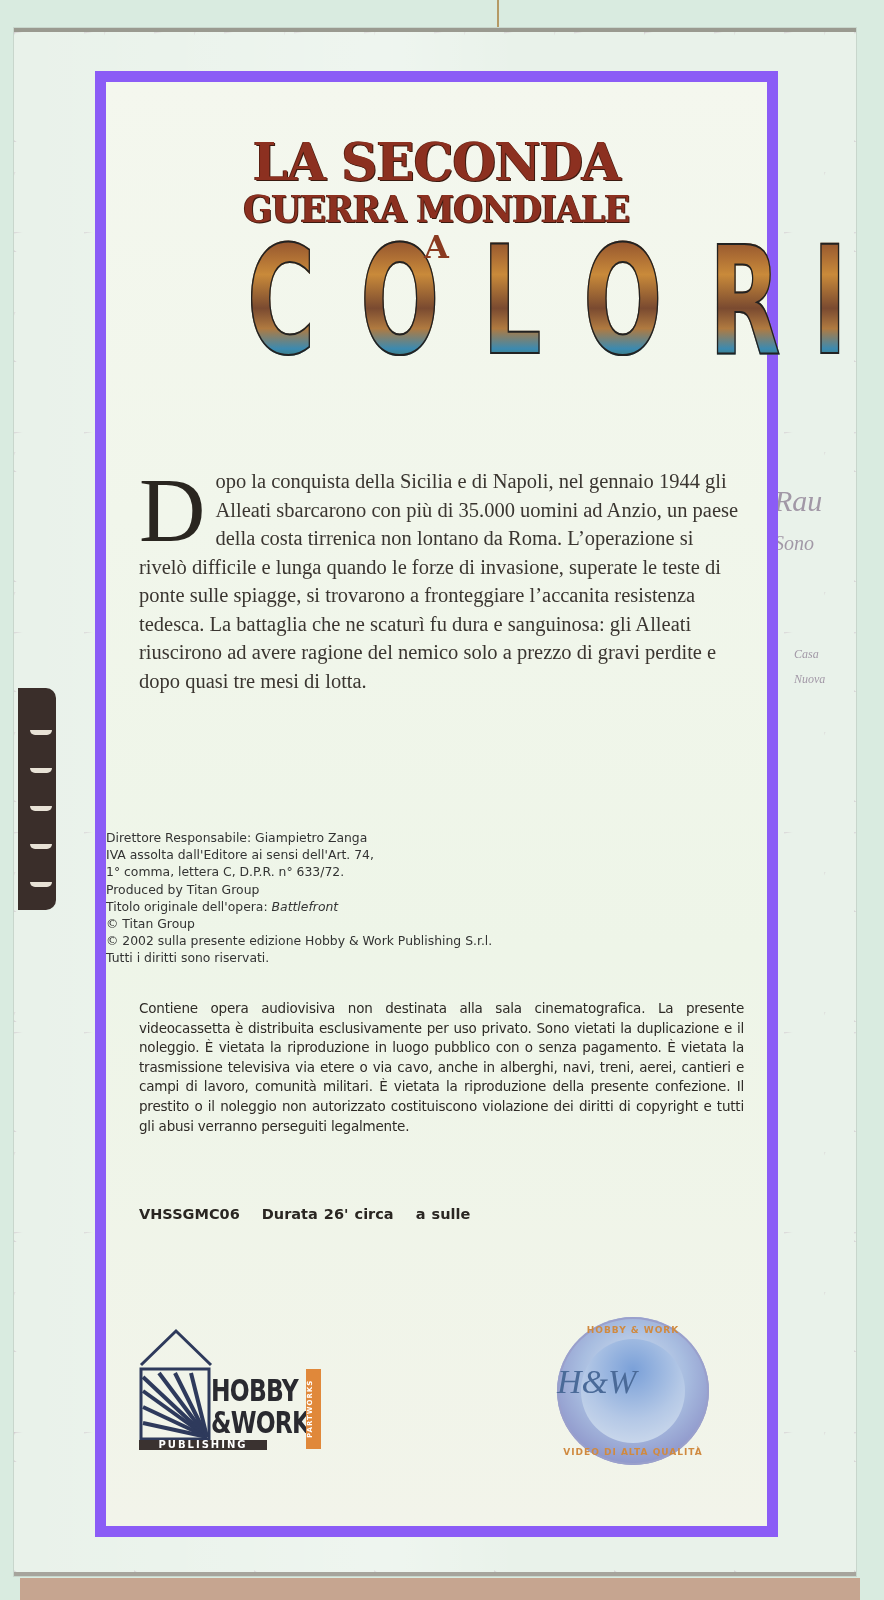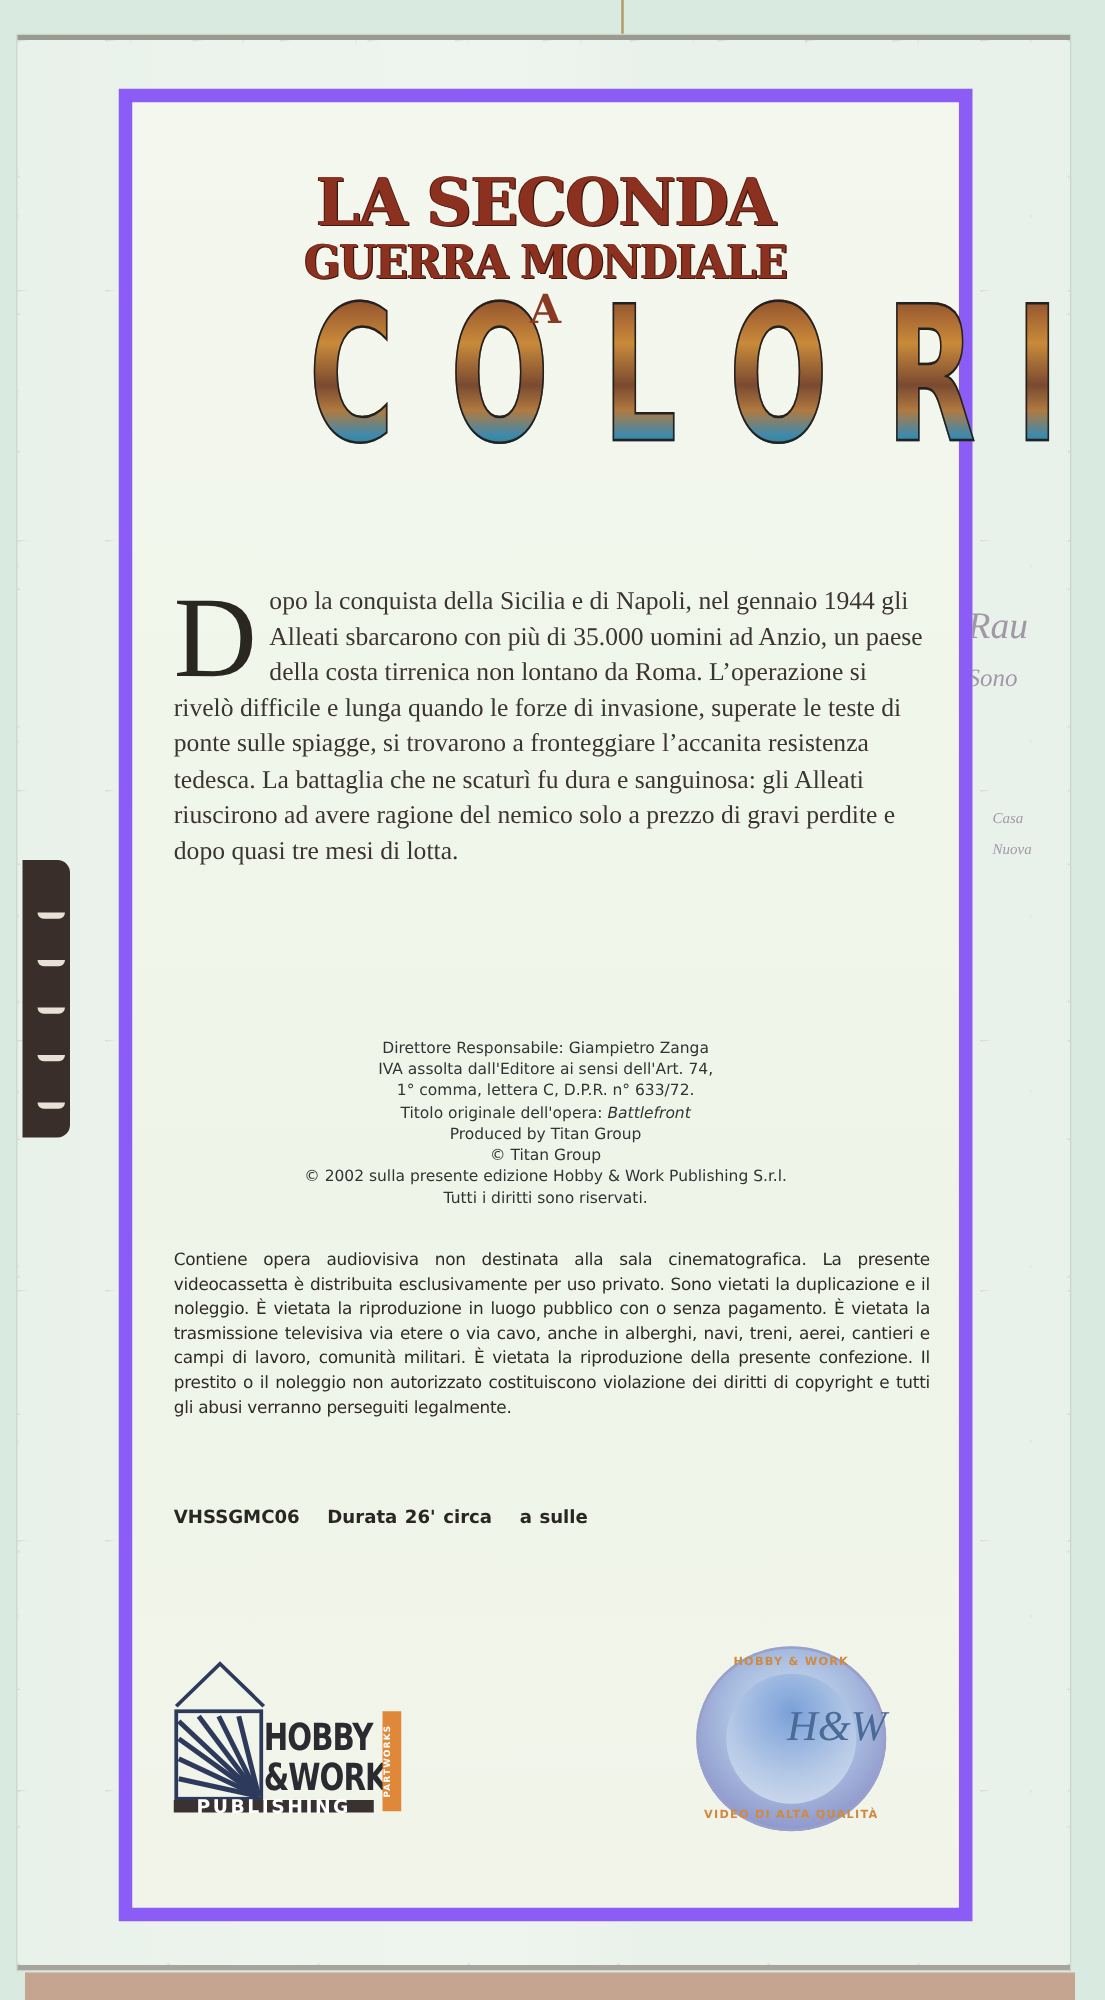--- a/index.html
+++ b/index.html
@@ -91,21 +91,21 @@
   .intro {
     position: absolute; left: 33px; top: 385px; width: 600px;
     font-family: "Liberation Serif", serif; font-size: 20.5px; line-height: 28.5px;
     color: #3a3530;
   }
   .dropcap {
     float: left; font-family: "Liberation Serif", serif;
     font-size: 92px; line-height: 74px; margin: 6px 10px 0 0; color: #2a2620;
   }
   .credits {
-    position: absolute; left: 0; right: 0; top: 747px; text-align: center;
+    position: absolute; left: 0; right: 0; top: 747px; 
     font-family: "DejaVu Sans", sans-serif; font-size: 12.4px; line-height: 17.2px;
     color: #333;
   }
   .credits .it { font-style: italic; }
   .legal {
     position: absolute; left: 33px; top: 917px; width: 605px;
     font-family: "DejaVu Sans", sans-serif; font-size: 13.5px; line-height: 19.6px;
     color: #2e2a26; text-align: justify; letter-spacing: -0.2px;
   }
   .code-line {
@@ -115,22 +115,22 @@
   }
   .code-line span { margin-right: 16px; margin-top: 22px; }
   
   .hw-logo { position: absolute; left: 33px; top: 1245px; width: 190px; height: 130px; }
   .hw-logo .word {
     position: absolute; left: 72px; font-family: "DejaVu Sans", sans-serif;
     font-weight: bold; color: #2a2a30; transform: scaleX(0.78); transform-origin: left;
     font-size: 30px; letter-spacing: -1px;
   }
   .hw-logo .pub {
-    position: absolute; left: 0; top: 113px; width: 160px; height: 10px;
-    background: #3a3230; color: #fff; font-size: 15px; line-height: 10px;
+    position: absolute; left: 0; top: 113px; width: 128px; height: 10px;
+    background: #3a3230; color: #fff; font-size: 10px; line-height: 10px;
     font-weight: bold; text-align: center; letter-spacing: 2px;
     font-family: "DejaVu Sans", sans-serif;
   }
   .hw-logo .partworks {
     position: absolute; left: 167px; top: 42px; width: 15px; height: 80px;
     background: #e0883a; color: #fff; font-size: 7px; font-weight: bold;
     writing-mode: vertical-rl; transform: rotate(180deg); text-align: center;
     font-family: "DejaVu Sans", sans-serif; letter-spacing: 1px;
   }
   
@@ -138,21 +138,21 @@
     position: absolute; left: 451px; top: 1235px; width: 152px; height: 148px;
     border-radius: 50%;
     background: radial-gradient(circle at 50% 40%, #d8e4f2 0%, #a8bde0 45%, #8c92c8 80%, #7a7ab8 100%);
     box-shadow: 0 0 0 2px #9aa0cc inset;
   }
   .seal .inner {
     position: absolute; left: 24px; top: 22px; width: 104px; height: 104px; border-radius: 50%;
     background: radial-gradient(circle at 50% 30%, #7aa0d8 0%, #b4c8e6 55%, #d6e0ee 100%);
   }
   .seal .hw {
-    position: absolute; left: 0; right: 0; top: 46px; text-align: right;
+    position: absolute; left: 0; right: 0; top: 46px; text-align: left;
     font-family: "Liberation Serif", serif; font-style: italic; font-size: 34px;
     color: #4a6a98;
   }
   .seal .top-arc, .seal .bot-arc {
     position: absolute; left: 0; right: 0; text-align: center;
     font-family: "DejaVu Sans", sans-serif; font-weight: bold; font-size: 9px;
     color: #d08a40; letter-spacing: 1px;
   }
   .seal .top-arc { top: 8px; }
   .seal .bot-arc { bottom: 8px; }
@@ -195,22 +195,22 @@
 
     <div class="intro">
       <span class="dropcap">D</span>
       <span>opo la conquista della Sicilia e di Napoli, nel gennaio 1944 gli Alleati sbarcarono con più di 35.000 uomini ad Anzio, un paese della costa tirrenica non lontano da Roma. L’operazione si rivelò difficile e lunga quando le forze di invasione, superate le teste di ponte sulle spiagge, si trovarono a fronteggiare l’accanita resistenza tedesca. La battaglia che ne scaturì fu dura e sanguinosa: gli Alleati riuscirono ad avere ragione del nemico solo a prezzo di gravi perdite e dopo quasi tre mesi di lotta.</span>
     </div>
 
     <div class="credits">
       <div>Direttore Responsabile: Giampietro Zanga</div>
       <div>IVA assolta dall'Editore ai sensi dell'Art. 74,</div>
       <div>1° comma, lettera C, D.P.R. n° 633/72.</div>
+      <div>Produced by Titan Group</div>
       <div><span>Titolo originale dell'opera: </span><span class="it">Battlefront</span></div>
-      <div>Produced by Titan Group</div>
       <div>© Titan Group</div>
       <div>© 2002 sulla presente edizione Hobby &amp; Work Publishing S.r.l.</div>
       <div>Tutti i diritti sono riservati.</div>
     </div>
 
     <div class="legal">Contiene opera audiovisiva non destinata alla sala cinematografica. La presente videocassetta è distribuita esclusivamente per uso privato. Sono vietati la duplicazione e il noleggio. È vietata la riproduzione in luogo pubblico con o senza pagamento. È vietata la trasmissione televisiva via etere o via cavo, anche in alberghi, navi, treni, aerei, cantieri e campi di lavoro, comunità militari. È vietata la riproduzione della presente confezione. Il prestito o il noleggio non autorizzato costituiscono violazione dei diritti di copyright e tutti gli abusi verranno perseguiti legalmente.</div>
 
     <div class="code-line">
       <span>VHSSGMC06</span>
       <span>Durata 26' circa</span>

